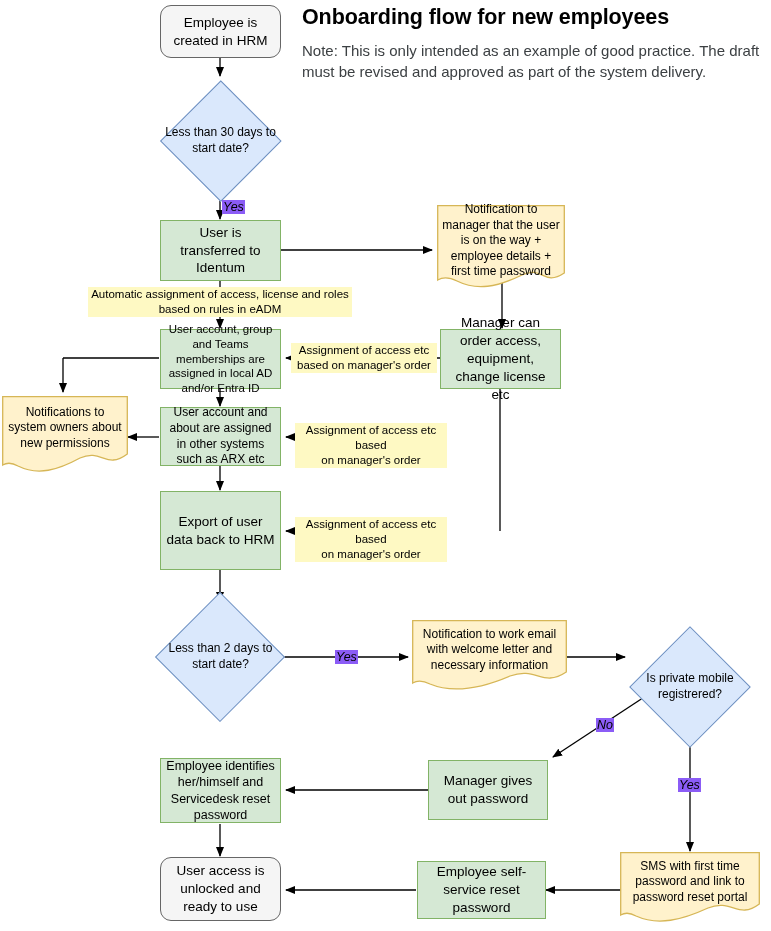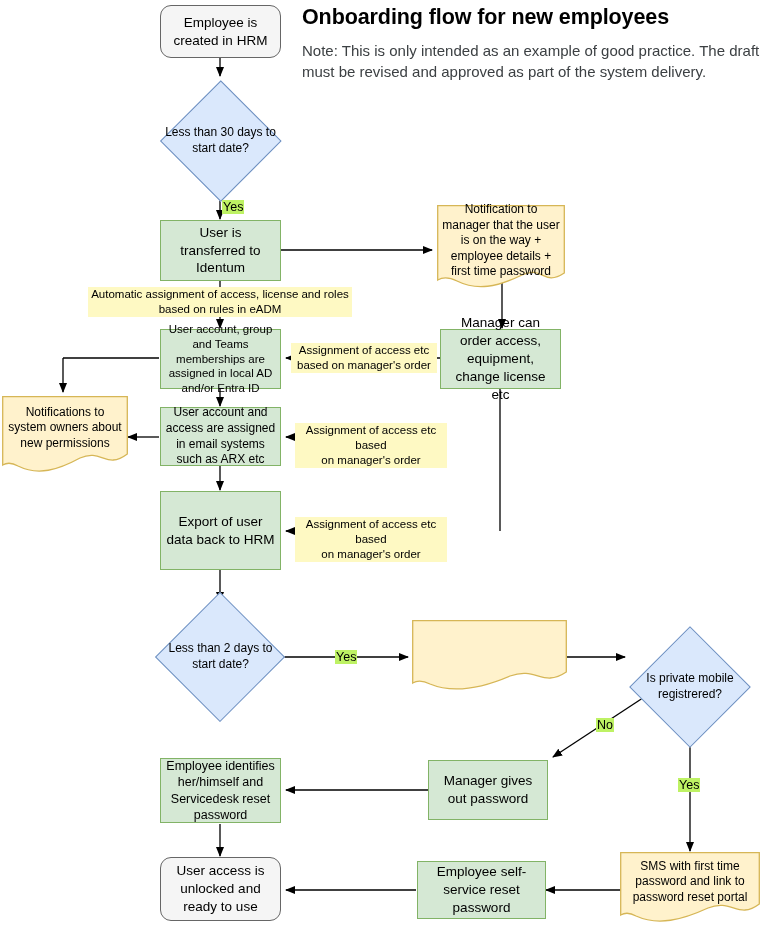--- a/index.html
+++ b/index.html
@@ -51,22 +51,23 @@
   
   .small{font-size:12px;line-height:1.3;}
 
   
   .elabel{
     position:absolute;font-size:12.5px;color:#000000;text-align:center;
     line-height:1.3;background:#fef9c3;white-space:pre-line;
   }
   .elabel.tiny{font-size:11.5px;}
   .yn{
-    position:absolute;font-size:12.5px;color:#000000;background:#bef264;
+    position:absolute;font-size:12.5px;color:#000000;background:#8b5cf6;
     padding:0 1px;
+    font-style:italic;
   }
 
   
   #edges{position:absolute;left:0;top:0;width:771px;height:931px;z-index:1;}
   .node,.elabel,.yn,.title,.note{z-index:3;}
 </style>
 </head>
 <body>
 
 <div id="canvas">
@@ -173,21 +174,21 @@
 based on manager's order</div>
 
   <div class="node doc" style="left:2px;top:396px;width:126px;height:78px;">
     <svg class="docshape" viewBox="0 0 126 78" preserveAspectRatio="none">
       <path d="M0.7,0.7 L125.3,0.7 L125.3,58 C104,74 100,52 78,62 C56,74 36,80 16,70 C9,66 4,67 0.7,69 Z" fill="#fff2cc" stroke="#d6b656" stroke-width="1.3"></path>
     </svg>
     <span class="small" style="padding-bottom:14px;">Notifications to system owners about new permissions</span>
   </div>
 
   <div class="node process" style="left:160px;top:407px;width:121px;height:59px;">
-    <span class="small" style="font-size:12px;">User account and access are assigned in email systems such as ARX etc</span>
+    <span class="small" style="font-size:12px;">User account and about are assigned in other systems such as ARX etc</span>
   </div>
 
   <div class="elabel tiny" style="left:295px;top:423px;width:152px;">Assignment of access etc based
 on manager's order</div>
 
   <div class="node process" style="left:160px;top:491px;width:121px;height:79px;">
     <span>Export of user data back to HRM</span>
   </div>
 
   <div class="elabel tiny" style="left:295px;top:517px;width:152px;">Assignment of access etc based
@@ -196,20 +197,21 @@
   <div class="node decision" style="left:160px;top:602px;width:121px;height:110px;">
     <div class="dshape" style="left:14px;top:9px;width:92px;height:92px;"></div>
     <span class="small" style="width:118px;">Less than 2 days to start date?</span>
   </div>
   <div class="yn" style="left:335px;top:650px;">Yes</div>
 
   <div class="node doc" style="left:412px;top:620px;width:155px;height:72px;">
     <svg class="docshape" viewBox="0 0 155 72" preserveAspectRatio="none">
       <path d="M0.7,0.7 L154.3,0.7 L154.3,52 C130,68 125,46 98,56 C70,68 42,74 18,64 C10,60 4,61 0.7,63 Z" fill="#fff2cc" stroke="#d6b656" stroke-width="1.3"></path>
     </svg>
+    <span class="small" style="padding-bottom:12px;">Notification to work email with welcome letter and necessary information</span>
   </div>
 
   <div class="node decision" style="left:629px;top:626px;width:122px;height:122px;">
     <div class="dshape" style="left:18px;top:18px;width:86px;height:86px;"></div>
     <span class="small" style="width:116px;">Is private mobile registrered?</span>
   </div>
   <div class="yn" style="left:596px;top:718px;">No</div>
   <div class="yn" style="left:678px;top:778px;">Yes</div>
 
   <div class="node process" style="left:160px;top:758px;width:121px;height:65px;">

